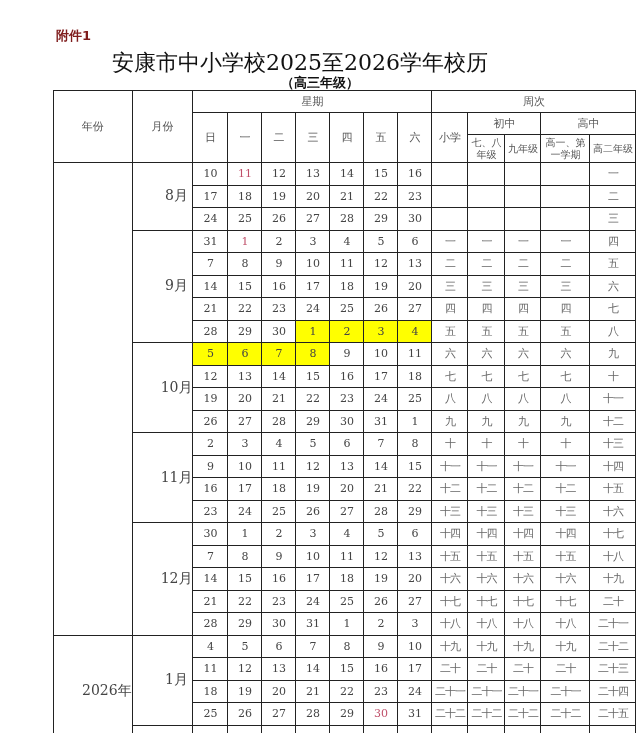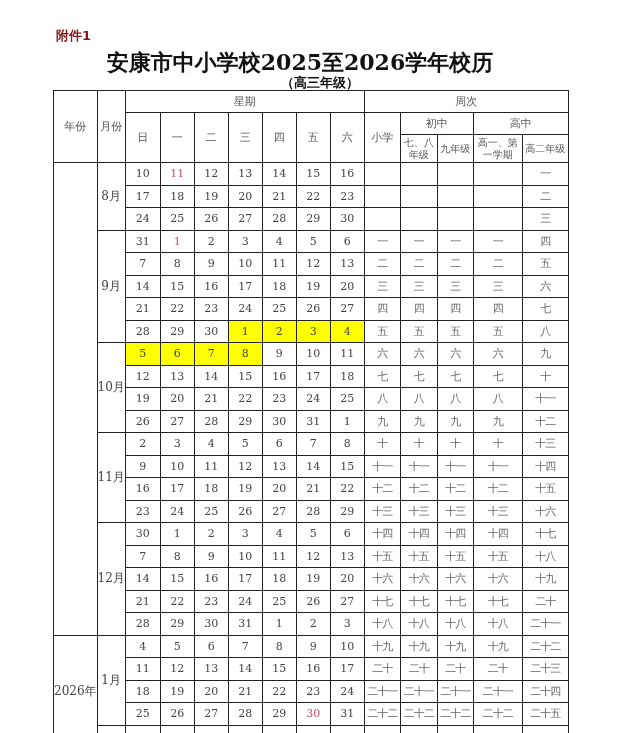--- a/index.html
+++ b/index.html
@@ -7,41 +7,41 @@
     width:640px; height:733px; overflow:hidden; background:#ffffff;
     font-family:"DejaVu Serif","Liberation Serif",serif; color:#333;
     position:relative;
   }
   .attachment {
     position:absolute; left:56px; top:27px; font-size:13px; font-weight:bold;
     font-family:"DejaVu Sans","Liberation Sans",sans-serif; color:#7f1d1d;
   }
   .title {
     position:absolute; left:0; width:600px; top:48px; text-align:center;
-    font-size:22px; font-weight:bold; color:#111; letter-spacing:0px;
+    font-size:22px; font-weight:normal; color:#111; letter-spacing:0px;
   }
   .subtitle {
     position:absolute; left:0; width:640px; top:74px; text-align:center;
     font-size:13px; font-weight:bold; color:#111;
   }
   table.cal {
     position:absolute; left:53px; top:90px;
     border-collapse:collapse; table-layout:fixed;
   }
   table.cal td {
     border:1.5px solid #222; text-align:center; vertical-align:middle;
     font-size:11px; padding:0; height:21px; color:#444; overflow:hidden;
     white-space:nowrap;
   }
   table.cal td.hdr { font-size:11px; color:#555; }
   table.cal td.hdr-small { font-size:10px; line-height:12px; color:#555; white-space:normal; }
   table.cal td.hl { background:#ffff00; }
   table.cal td.red { color:#c0506a; }
   table.cal td.week { font-size:11px; color:#666; letter-spacing:-1px; }
-  table.cal td.lbl { color:#444; font-size:12px; }
+  table.cal td.lbl { color:#444; font-size:14px;padding-left:28px; }
 </style>
 </head>
 <body>
 
 <div class="attachment">附件1</div>
 <div class="title">安康市中小学校2025至2026学年校历</div>
 <div class="subtitle">（高三年级）</div>
 
 <table class="cal">
   <colgroup>

